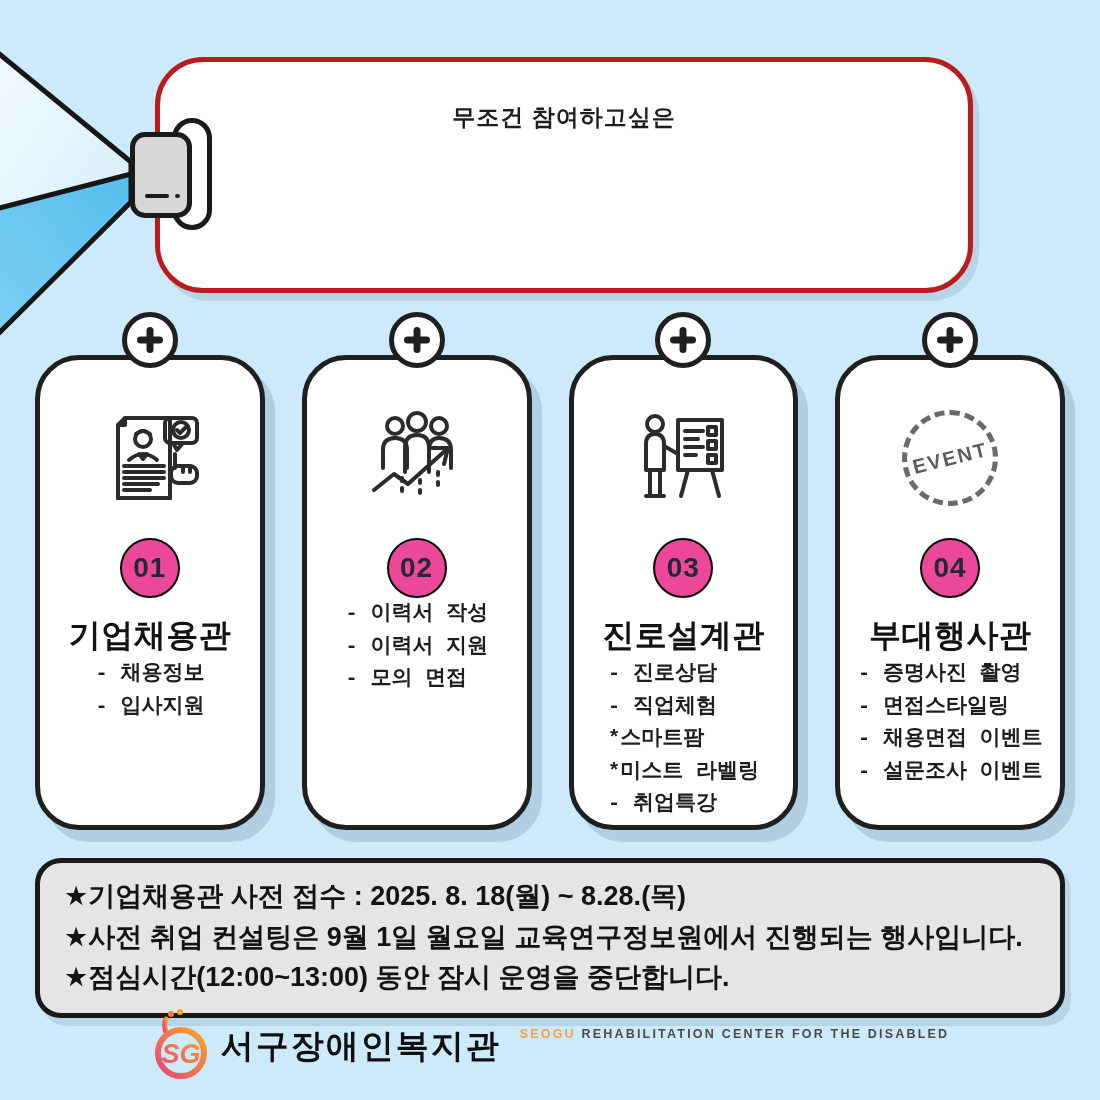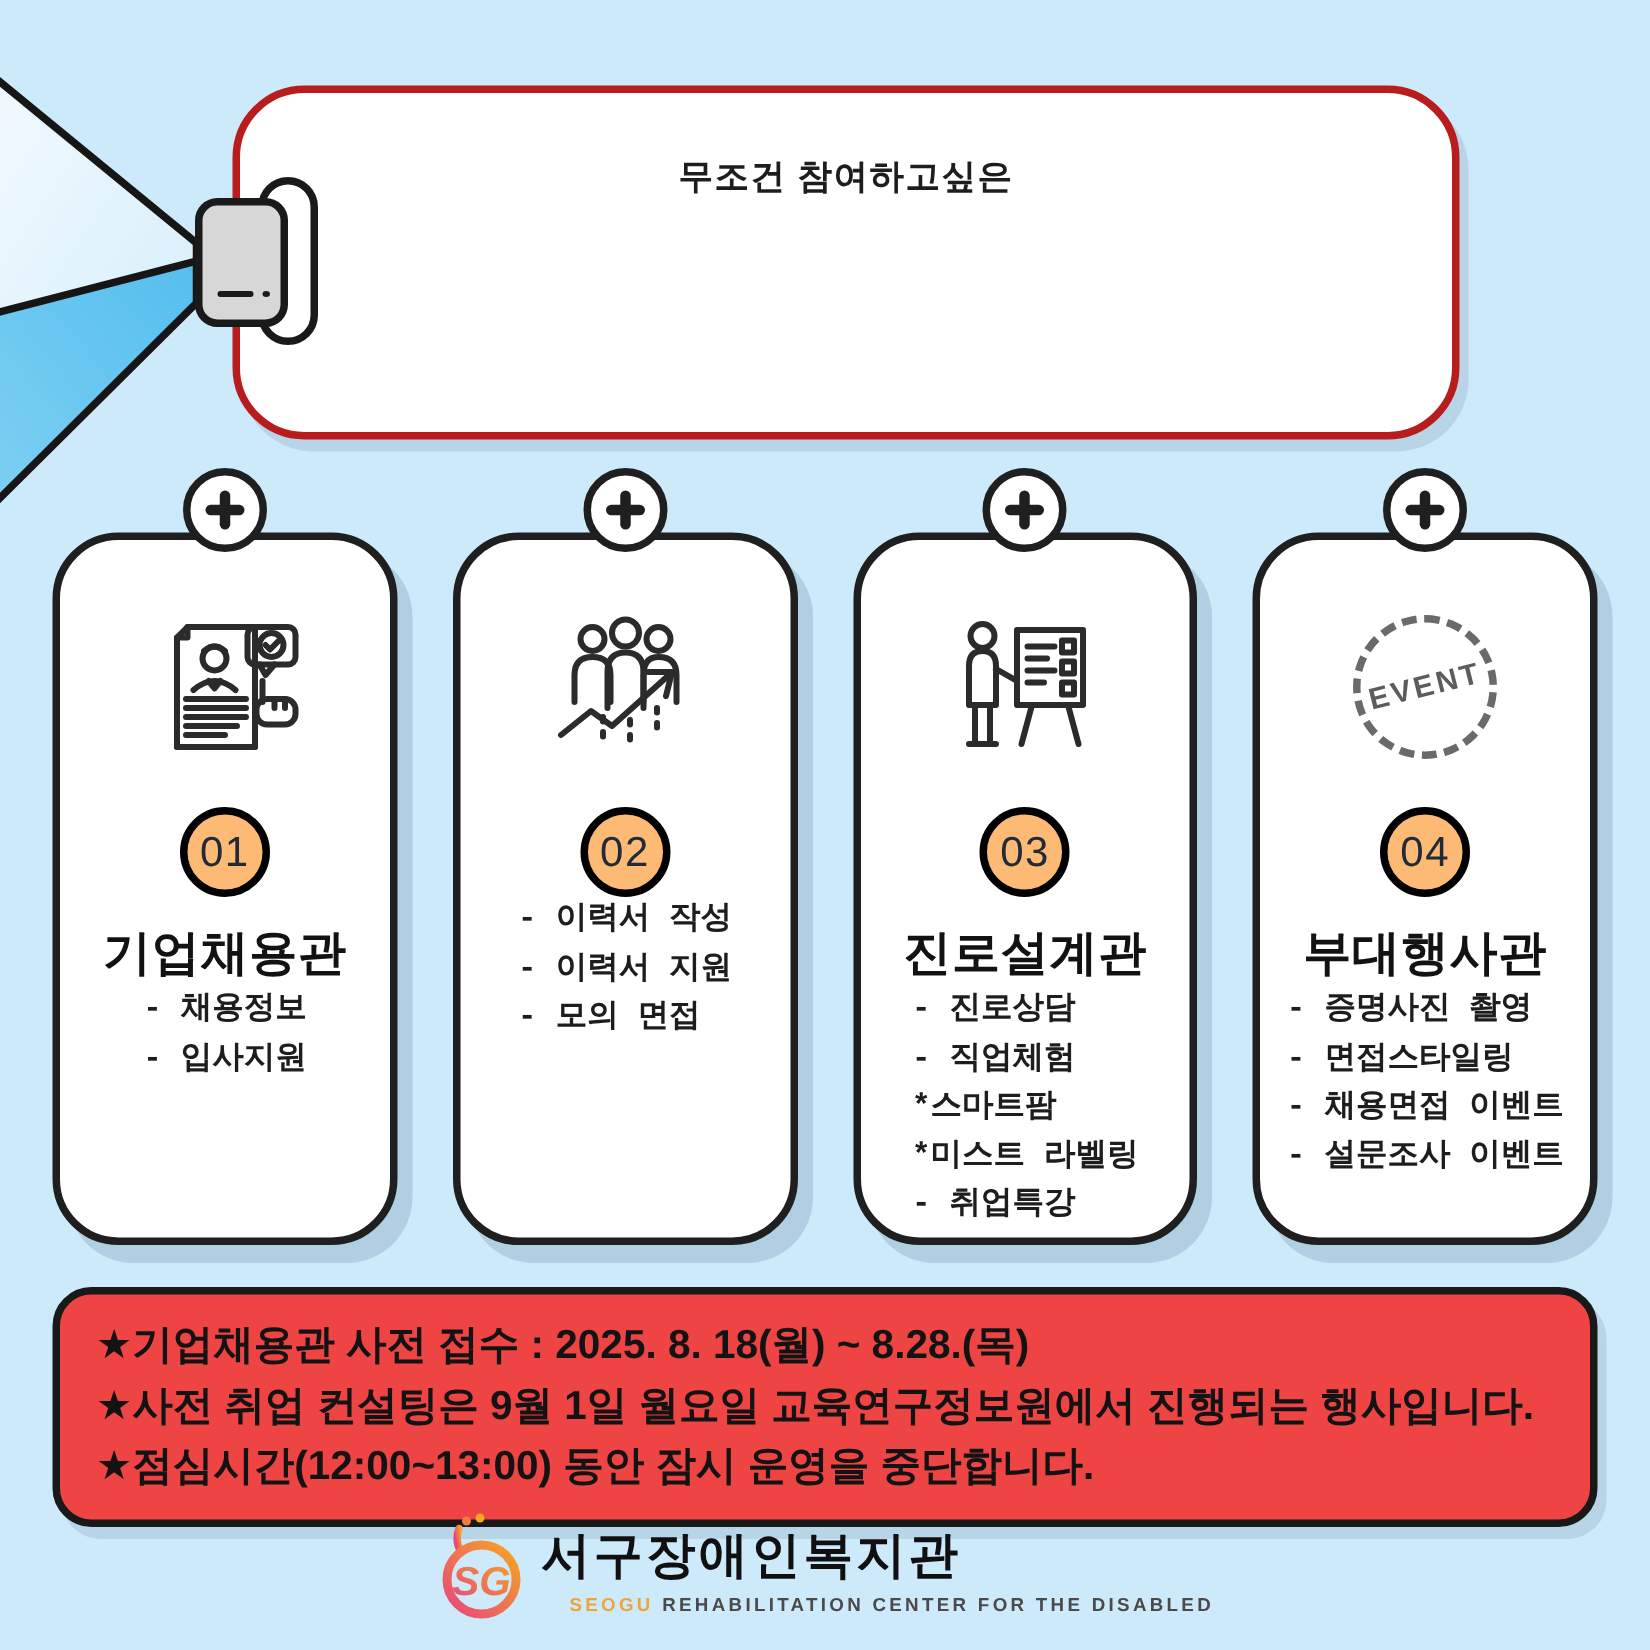--- a/index.html
+++ b/index.html
@@ -65,40 +65,40 @@
     content:"";position:absolute;left:50%;top:50%;transform:translate(-50%,-50%);
     width:7px;height:26px;background:#1f1f1f;border-radius:4px;
   }
   .card-icon-wrap{height:112px;margin-top:42px;display:flex;align-items:center;justify-content:center;}
   .event-badge{
     width:96px;height:96px;border:5px dashed #6a6a6a;border-radius:50%;
     box-sizing:border-box;display:flex;align-items:center;justify-content:center;
   }
   .event-label{font-size:20px;font-weight:700;color:#5c5c5c;letter-spacing:2px;transform:rotate(-14deg);}
   .num-badge{
-    width:60px;height:60px;border-radius:50%;background:#fdba74;border:5px solid #000000;
+    width:60px;height:60px;border-radius:50%;background:#ec4899;border:2px solid #000000;
     box-sizing:border-box;display:flex;align-items:center;justify-content:center;
-    margin:24px auto 0;font-size:28px;font-weight:400;color:#222a38;letter-spacing:1px;
+    margin:24px auto 0;font-size:28px;font-weight:700;color:#222a38;letter-spacing:1px;
   }
   .card-title{margin-top:16px;font-size:32px;font-weight:900;color:#121212;letter-spacing:0.5px;}
   .card-items-outer{font-family:Liberation Mono, monospace;}
   .card-items{display:inline-block;text-align:left;font-size:21px;font-weight:800;color:#1d1d1d;line-height:1.55;}
   
   .notes-box{
     position:absolute;left:35px;top:858px;width:1030px;box-sizing:border-box;
-    background:#ef4444;border:5px solid #191919;border-radius:26px;z-index:2;
+    background:#e5e5e5;border:5px solid #191919;border-radius:26px;z-index:2;
     padding:13px 24px 15px;box-shadow:6px 8px 0 rgba(120,150,170,0.25);
   }
   .note-line{font-size:27px;font-weight:800;color:#131313;line-height:1.5;}
   
   .footer{
     position:absolute;left:0;top:1008px;width:100%;display:flex;
     align-items:center;justify-content:center;gap:12px;z-index:2;
   }
-  .org-text{display:flex;flex-direction:column;}
+  .org-text{display:flex;}
   .org-ko{font-size:33px;font-weight:900;color:#101010;letter-spacing:2px;}
   .org-en{margin-top:3px;font-size:12.5px;font-weight:700;letter-spacing:2.2px;color:#4a4a4a;margin-left:19px;}
   .org-en .seogu{color:#f0a23c;}
   .line-icon{stroke:#2b2b2b;stroke-width:4;fill:none;stroke-linecap:round;stroke-linejoin:round;}
 </style>
 </head>
 <body>
 
 <div class="stage">
 

